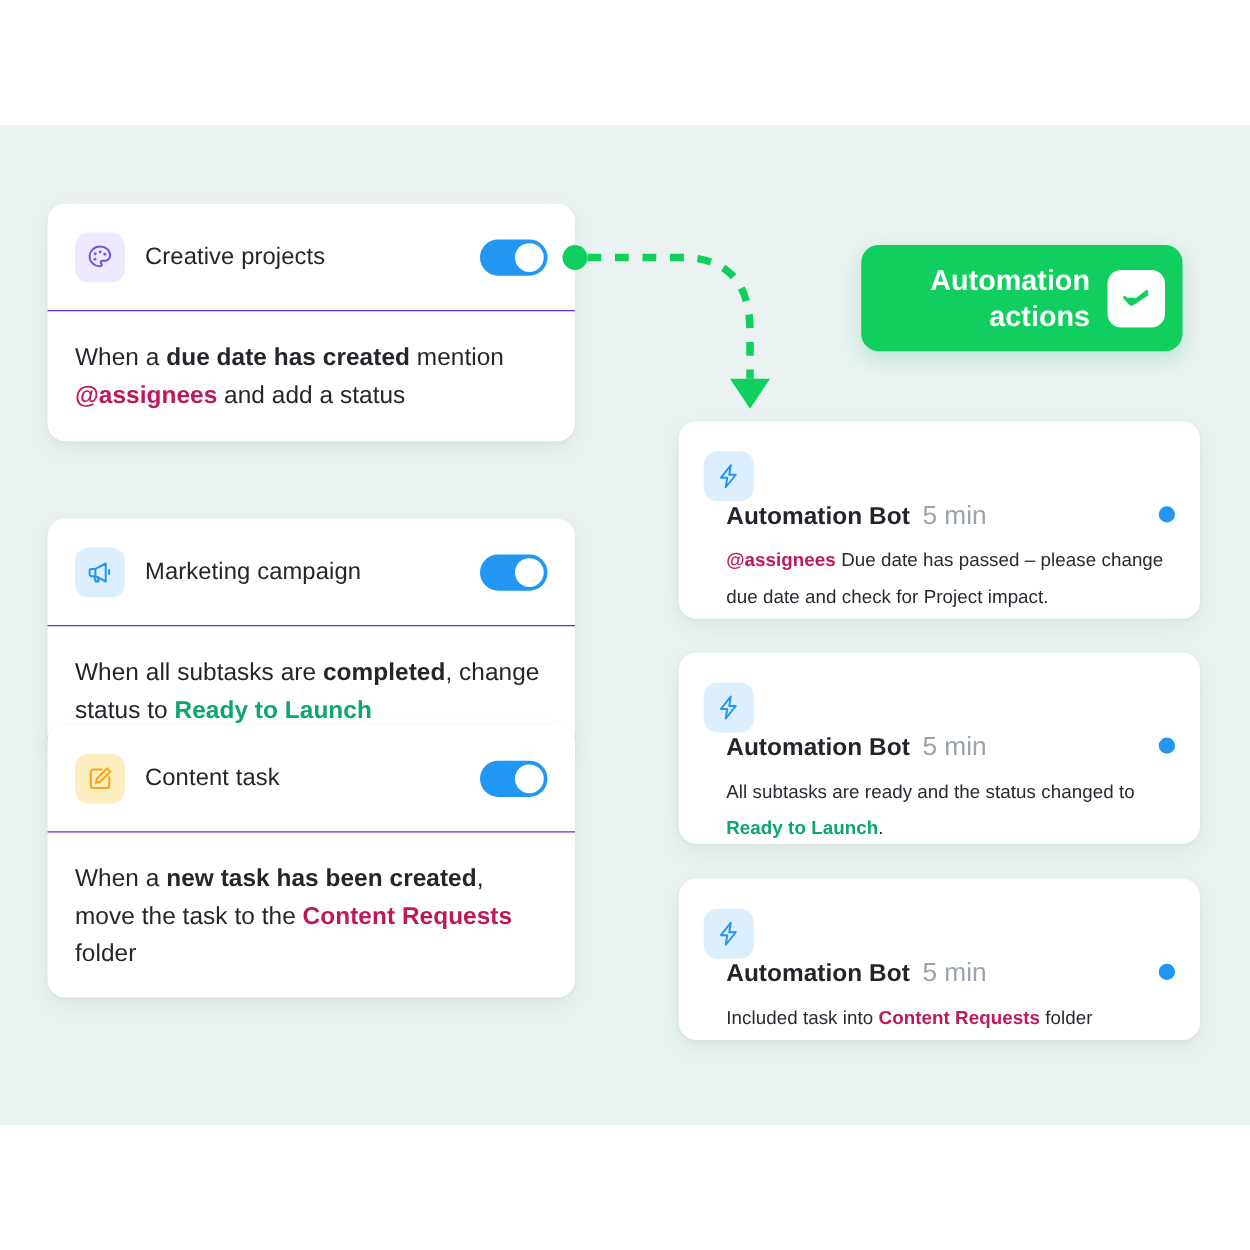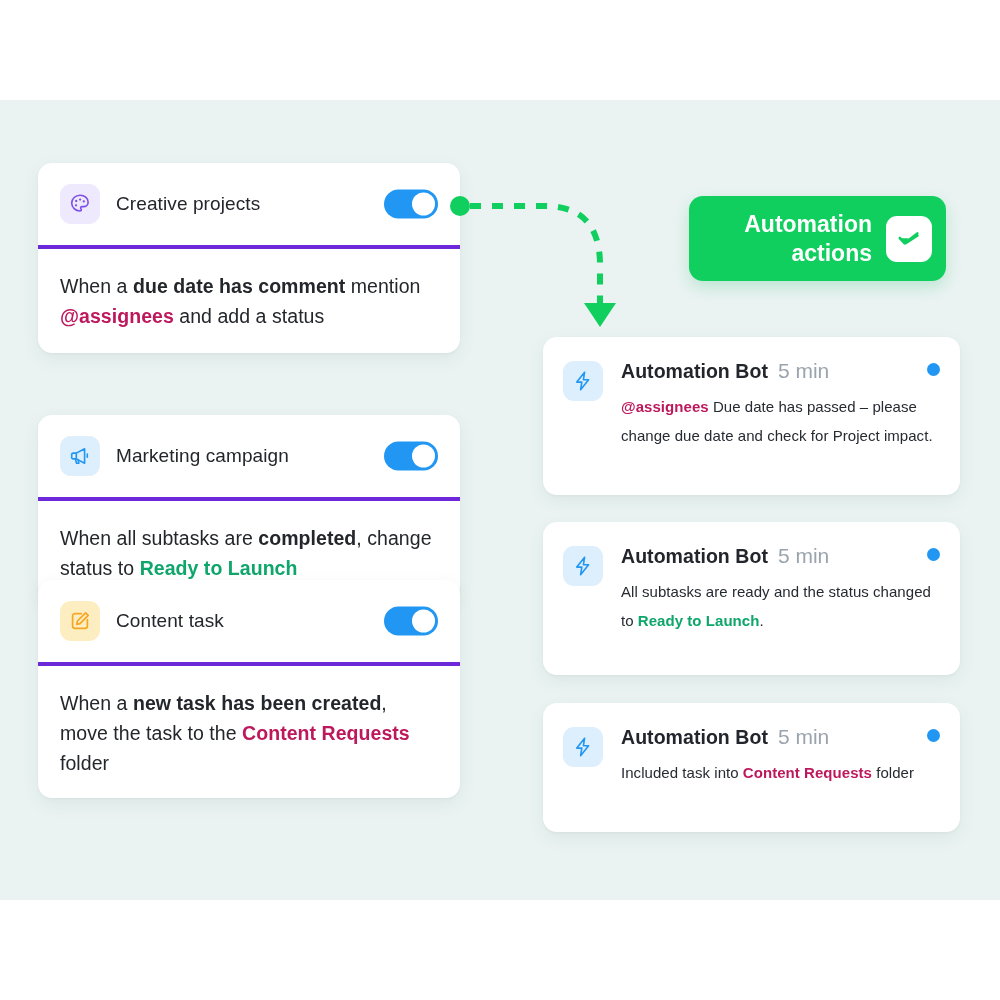--- a/index.html
+++ b/index.html
@@ -43,21 +43,21 @@
 
   
   .rule-card { left: 38px; width: 422px; }
   #rule-0 { top: 163px; height: 190px; }
   #rule-1 { top: 371px; height: 186px; margin-top: 44px; }
   #rule-2 { top: 580px; height: 218px; }
 
   .rule-head {
     position: relative;
     height: 86px;
-    border-bottom: 4px solid #6d28d9;
+    border-bottom: 1px solid #6d28d9;
     display: flex;
     align-items: center;
     padding: 0 22px 0 22px;
     box-sizing: border-box;
   }
 
   .rule-badge {
     width: 40px;
     height: 40px;
     border-radius: 11px;
@@ -158,20 +158,21 @@
   
   .msg-card { left: 543px; width: 417px; }
   #msg-0 { top: 337px; height: 158px; }
   #msg-1 { top: 522px; height: 153px; }
   #msg-2 { top: 703px; height: 129px; }
 
   .msg-inner {
     display: flex;
     padding: 22px 20px 0 20px;
     box-sizing: border-box;
+    flex-direction: column;
   }
   .msg-icon {
     width: 40px;
     height: 40px;
     border-radius: 11px;
     background: #ddeefd;
     display: flex;
     align-items: center;
     justify-content: center;
     flex: none;
@@ -231,21 +232,21 @@
           <circle cx="12.1" cy="7.6" r="1.15" fill="#7B4FE8"></circle>
           <circle cx="15.8" cy="9.4" r="1.15" fill="#7B4FE8"></circle>
           <circle cx="8.0" cy="13.3" r="1.15" fill="#7B4FE8"></circle>
         </svg>
       </div>
       <span class="rule-title">Creative projects</span>
       <div class="toggle">
         <div class="knob"></div>
       </div>
     </div>
-    <div class="rule-body"><span>When a </span><b>due date has comment</b><span> mention </span><span class="lnk">@assignees</span><span> and add a status</span></div>
+    <div class="rule-body"><span>When a </span><b>due date has created</b><span> mention </span><span class="lnk">@assignees</span><span> and add a status</span></div>
   </div>
 
   <div class="card rule-card" id="rule-1">
     <div class="rule-head">
       <div class="rule-badge blue">
         <svg width="24" height="24" viewBox="0 0 24 24" fill="none">
           <path d="M5.2 9.1h3.1l8.3-4.3v14.4l-8.3-4.3H5.2a1.5 1.5 0 0 1-1.5-1.5v-2.8a1.5 1.5 0 0 1 1.5-1.5z" stroke="#2197F3" stroke-width="1.6" stroke-linejoin="round"></path>
           <path d="M8.3 9.1v5.8" stroke="#2197F3" stroke-width="1.6"></path>
           <path d="M7.4 14.9l1.1 4.3h2.4l-1.1-4.3" stroke="#2197F3" stroke-width="1.6" stroke-linejoin="round"></path>
           <path d="M19.3 10.1v3.1" stroke="#2197F3" stroke-width="1.6" stroke-linecap="round"></path>

